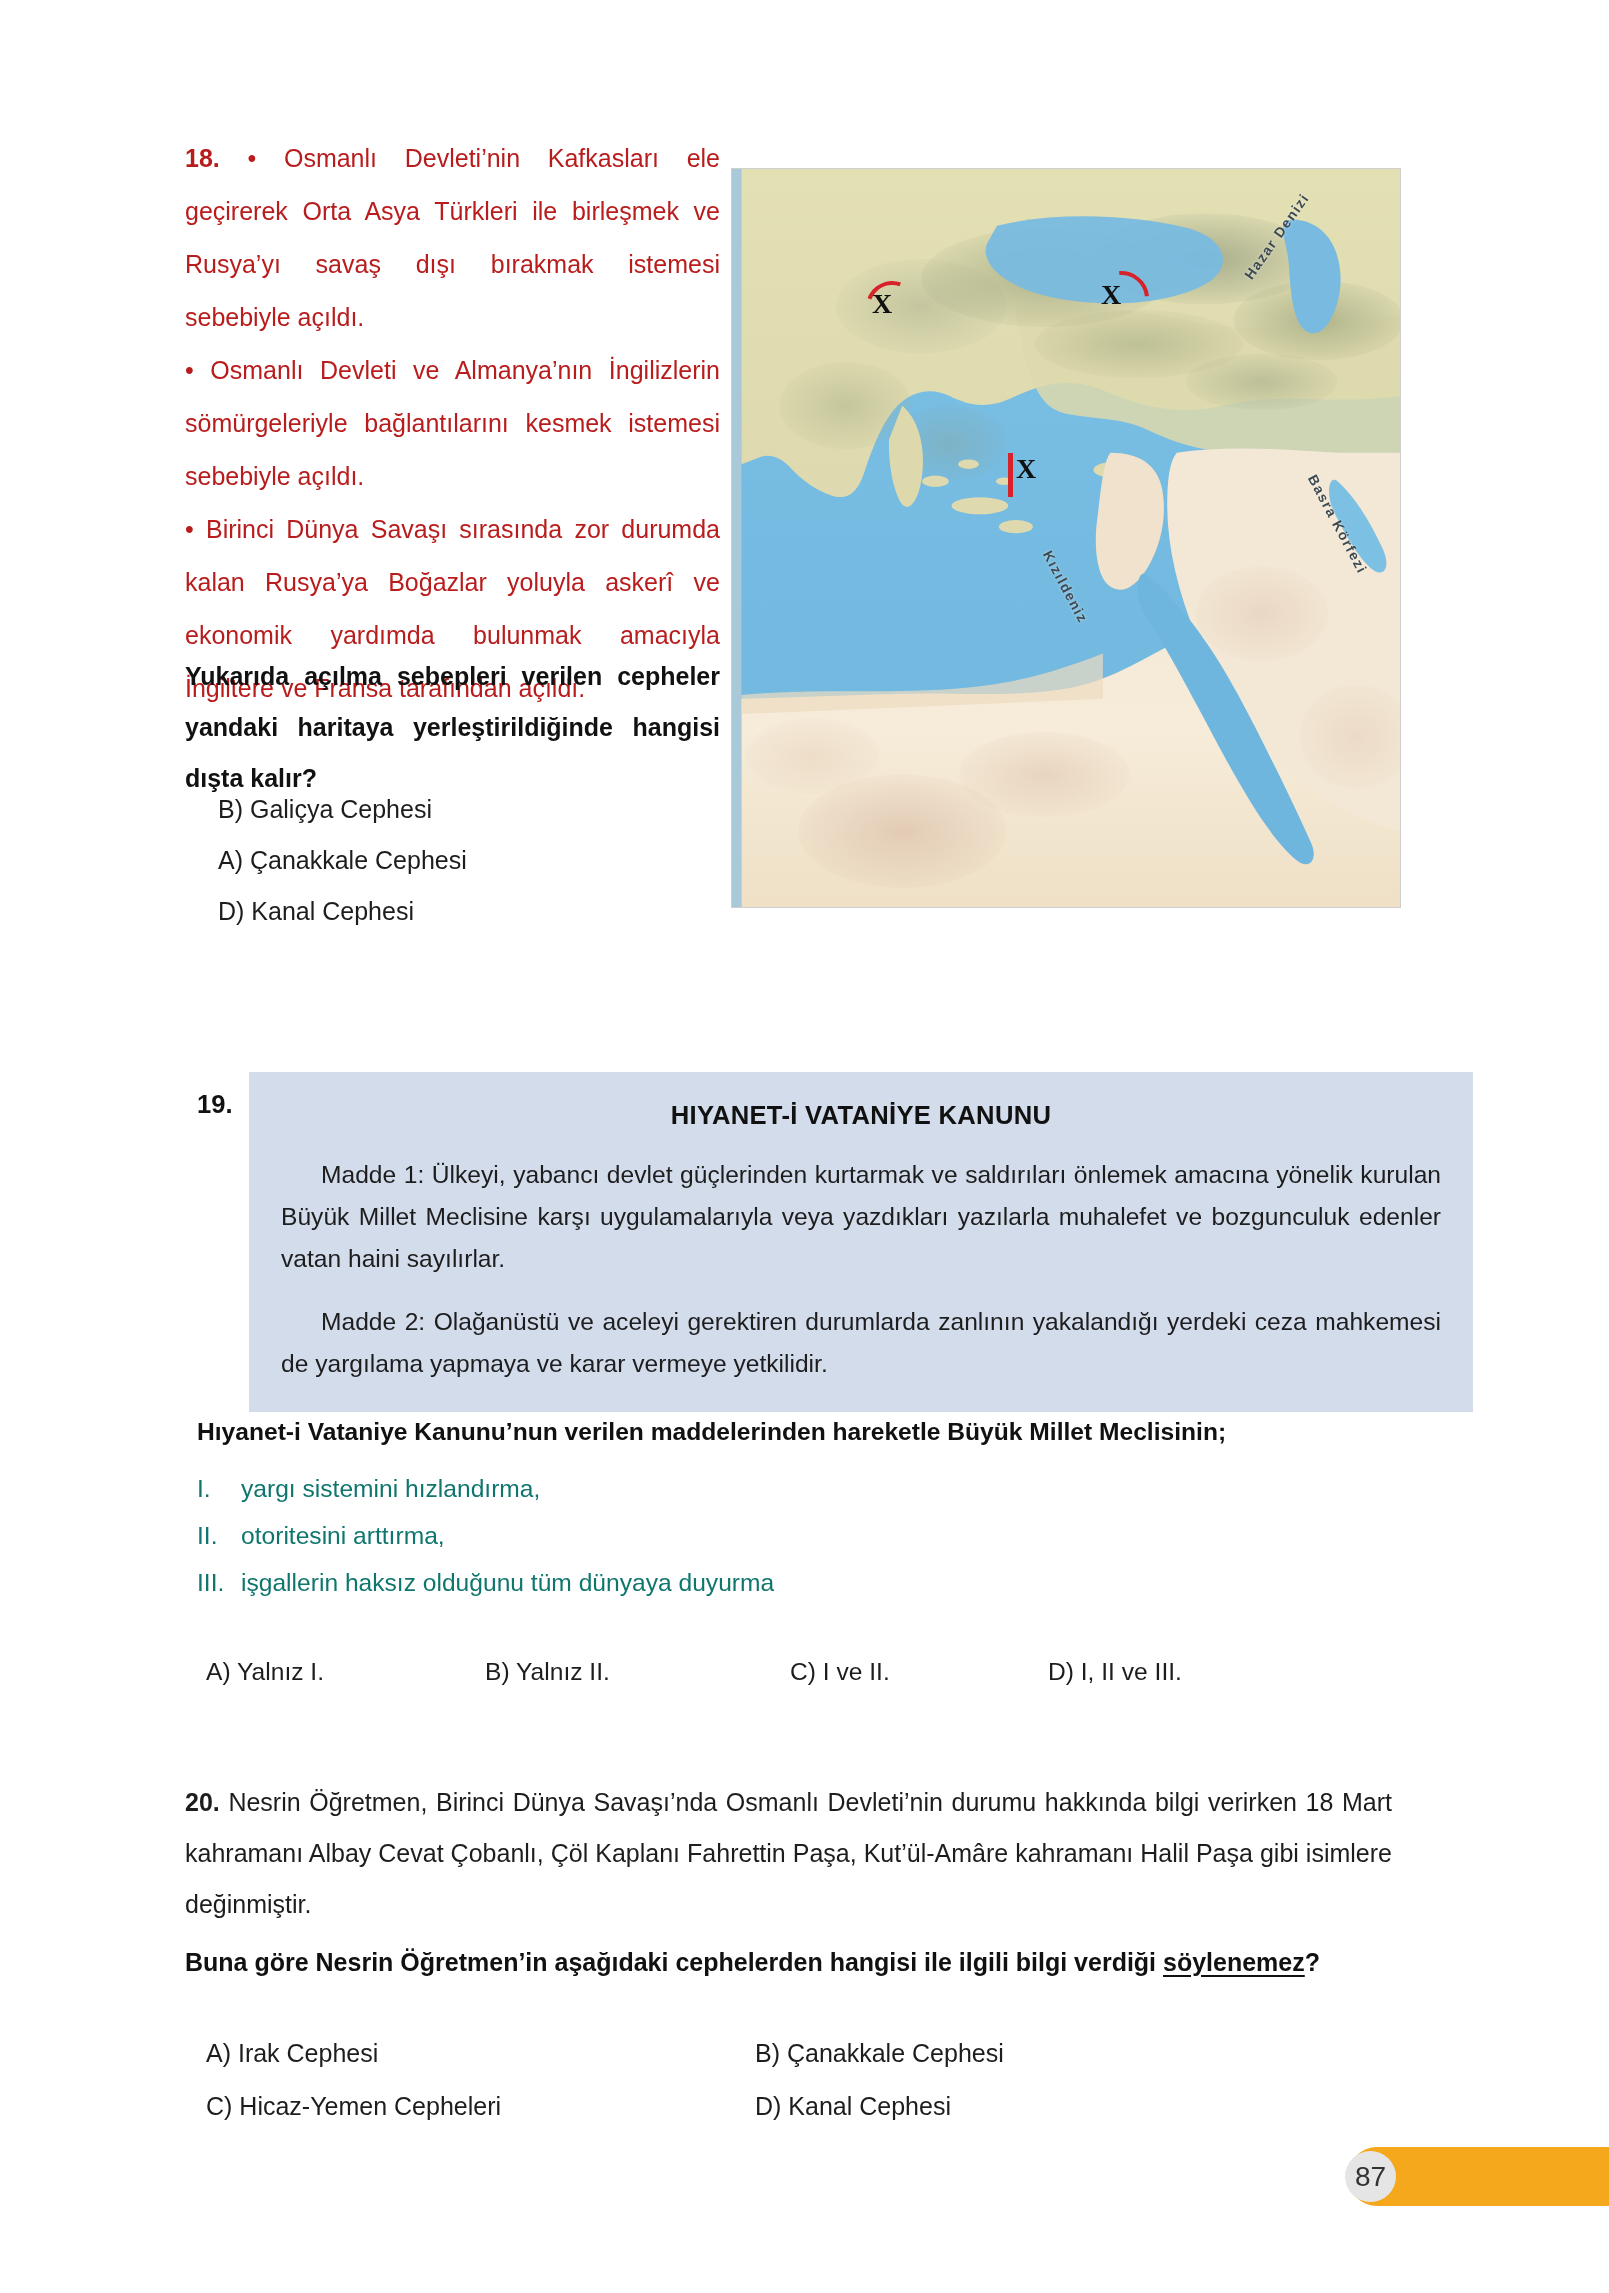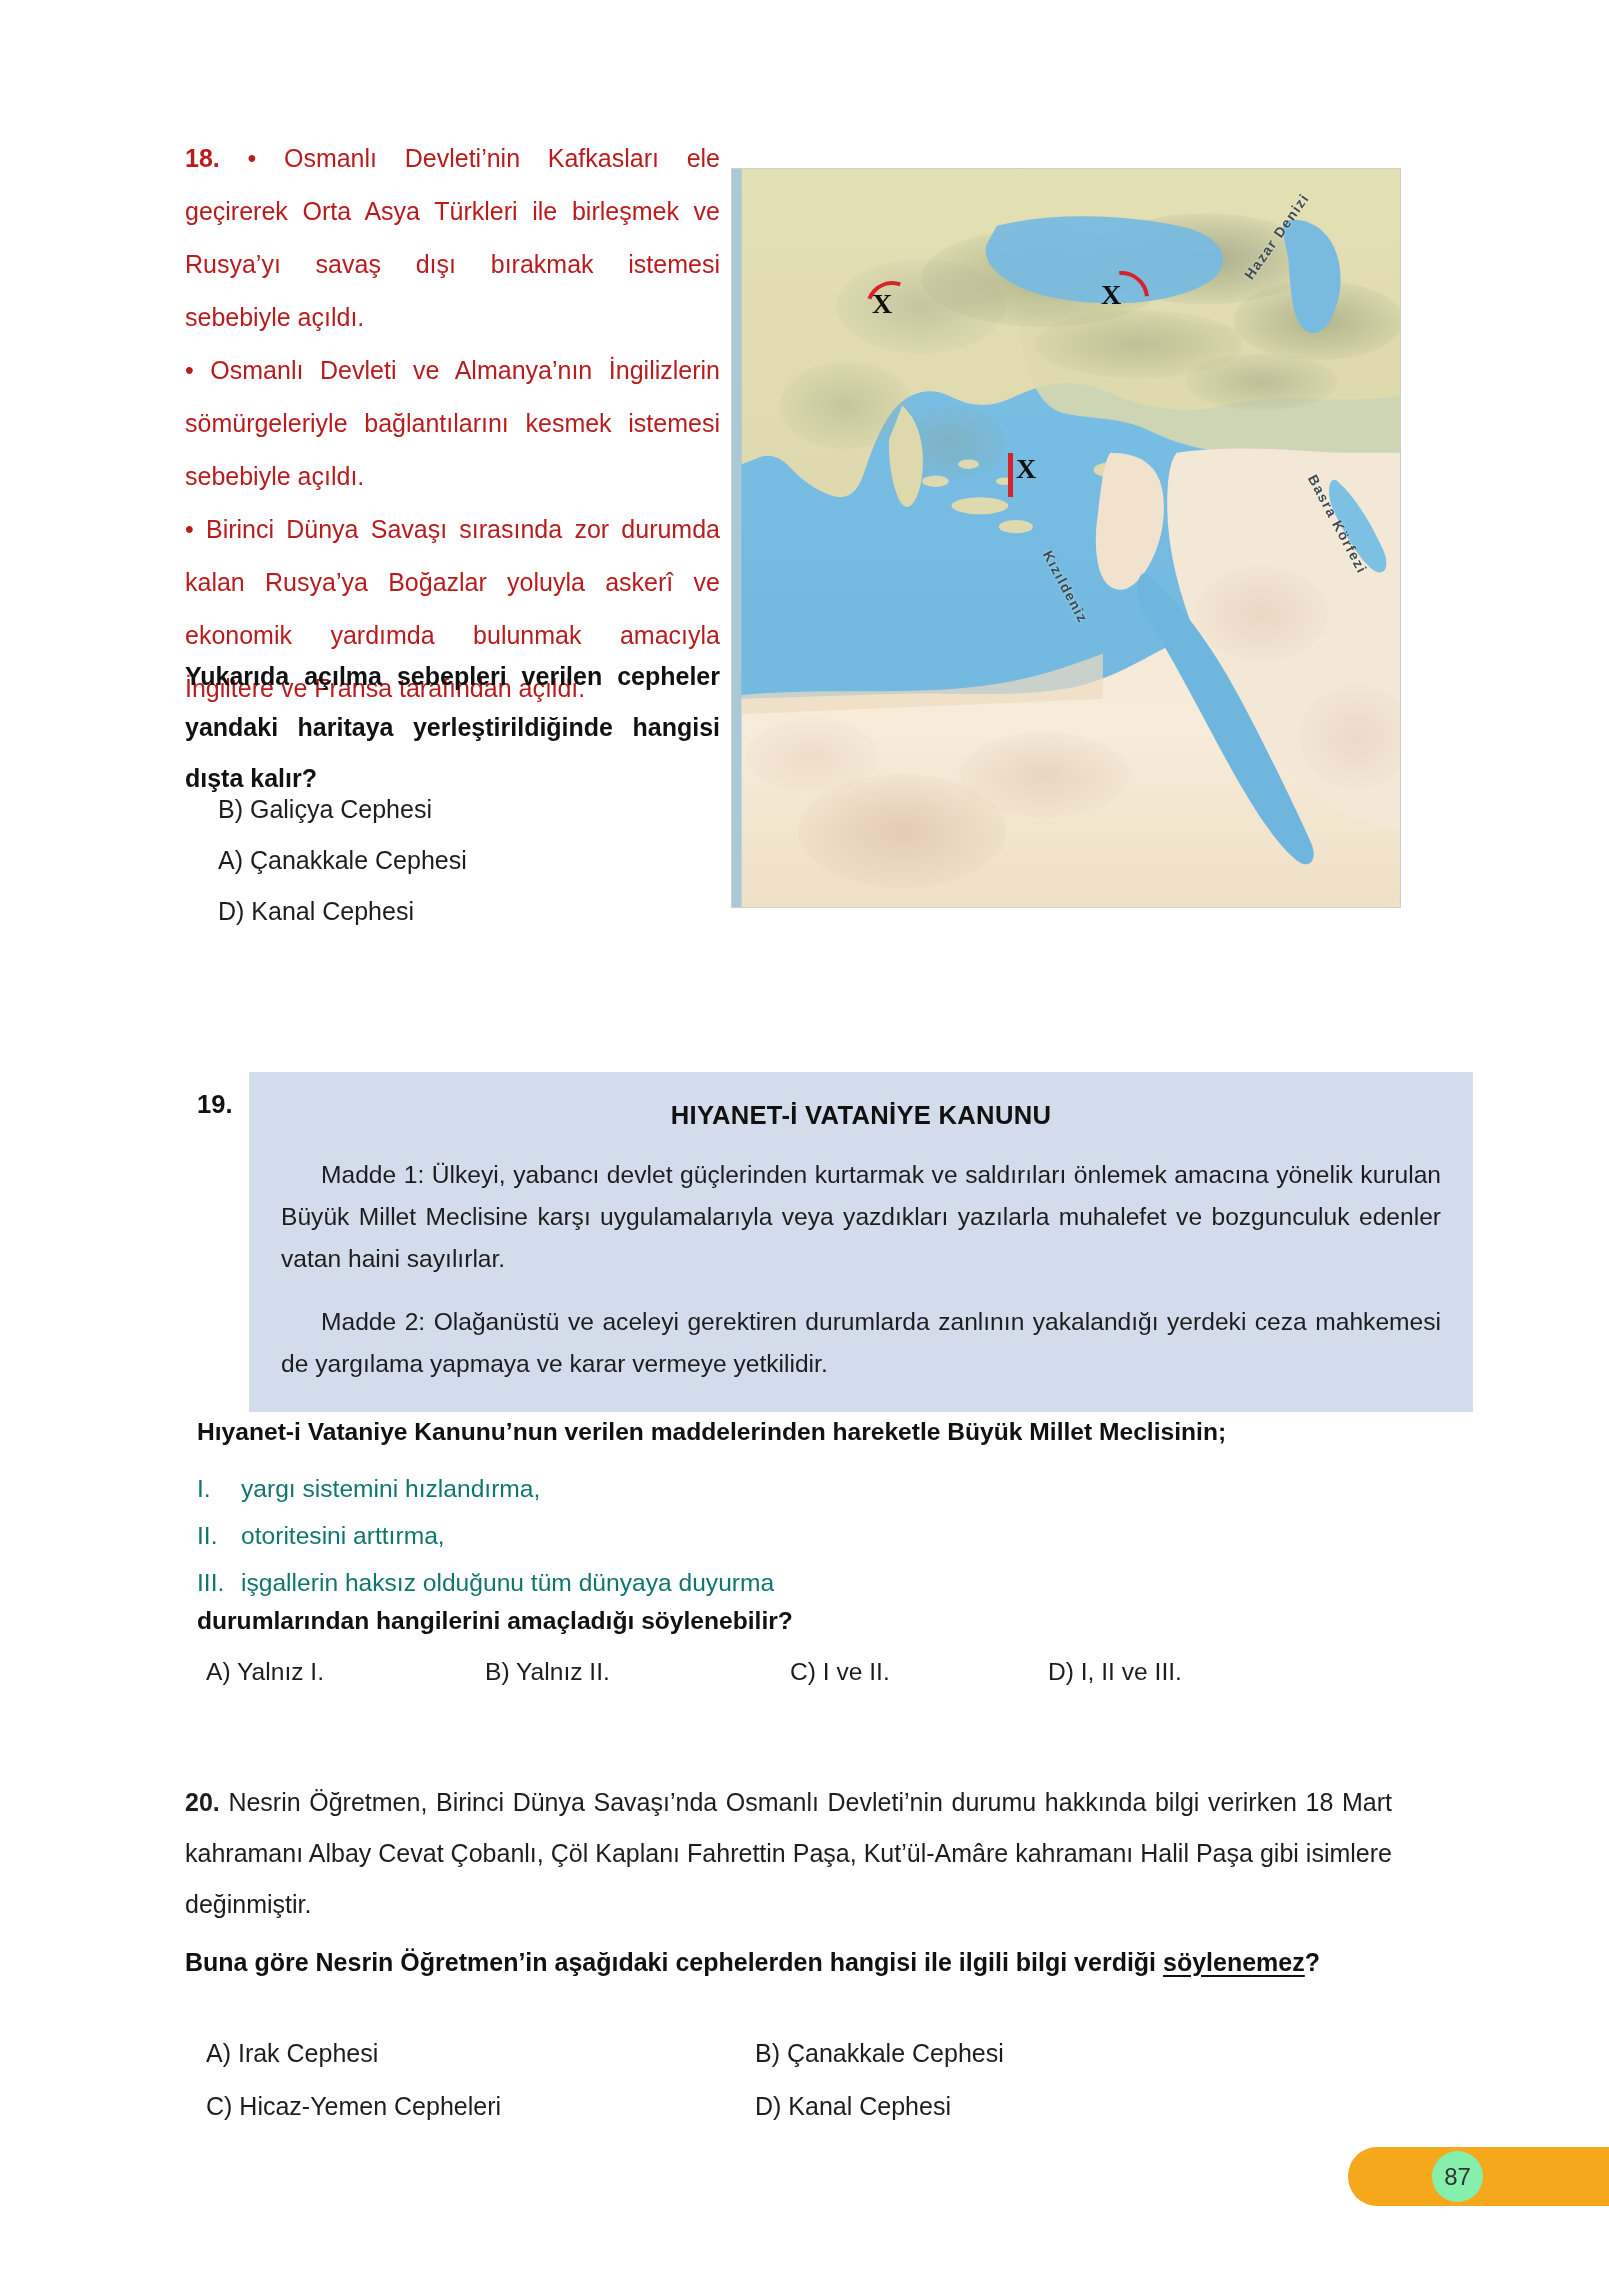--- a/index.html
+++ b/index.html
@@ -235,30 +235,30 @@
     position: absolute;
     left: 1348px;
     top: 2147px;
     width: 284px;
     height: 59px;
     background: #f5a81c;
     border-radius: 29px 0 0 29px;
   }
   .footer-num {
     position: absolute;
-    left: 1432px;
+    left: 1345px;
     top: 2151px;
     width: 51px;
     height: 51px;
     border-radius: 50%;
-    background: #86efac;
+    background: #e5e5e5;
     display: flex;
     align-items: center;
     justify-content: center;
-    font-size: 24px;
+    font-size: 28px;
     color: #333;
   }
 </style>
 </head>
 <body>
 
 <div class="page">
 
   <div class="q18">
 
@@ -400,21 +400,20 @@
       <span class="ri">I.</span><span>yargı sistemini hızlandırma,</span>
     </div>
     <div>
       <span class="ri">II.</span><span>otoritesini arttırma,</span>
     </div>
     <div>
       <span class="ri">III.</span><span>işgallerin haksız olduğunu tüm dünyaya duyurma</span>
     </div>
   </div>
 
-  <div class="q19-concl">durumlarından hangilerini amaçladığı söylenebilir?</div>
 
   <div class="q19-opts">
     <span class="o o1">A) Yalnız I.</span>
     <span class="o o2">B)  Yalnız II.</span>
     <span class="o o3">C)  I ve II.</span>
     <span class="o o4">D)  I, II ve III.</span>
   </div>
 
   <div class="q20-body">
     <span class="q20-num">20.</span> <span>Nesrin Öğretmen, Birinci Dünya Savaşı’nda Osmanlı Devleti’nin durumu hakkında bilgi verirken 18 Mart kahramanı Albay Cevat Çobanlı, Çöl Kaplanı Fahrettin Paşa, Kut’ül-Amâre kahramanı Halil Paşa gibi isimlere değinmiştir.</span>

